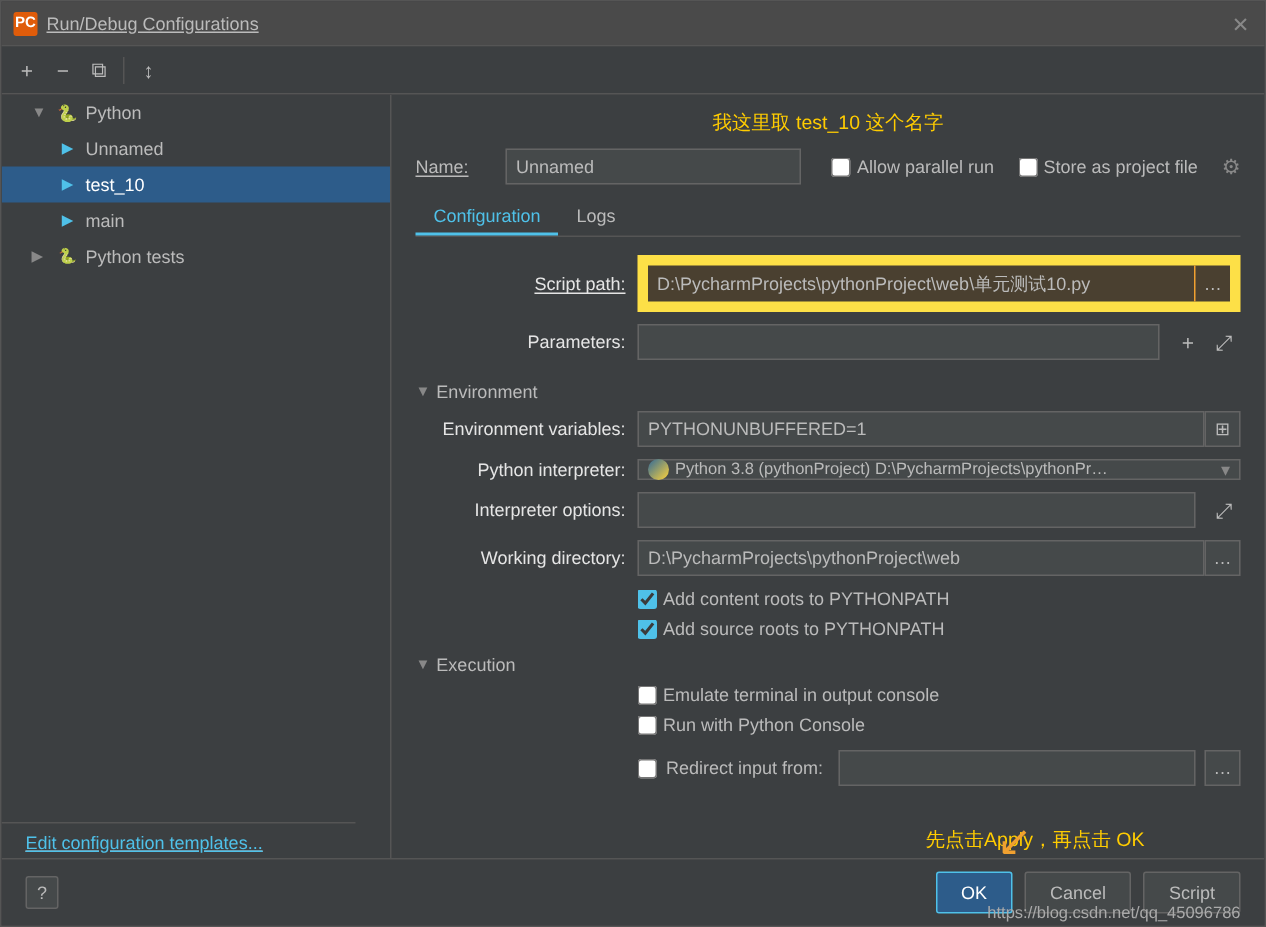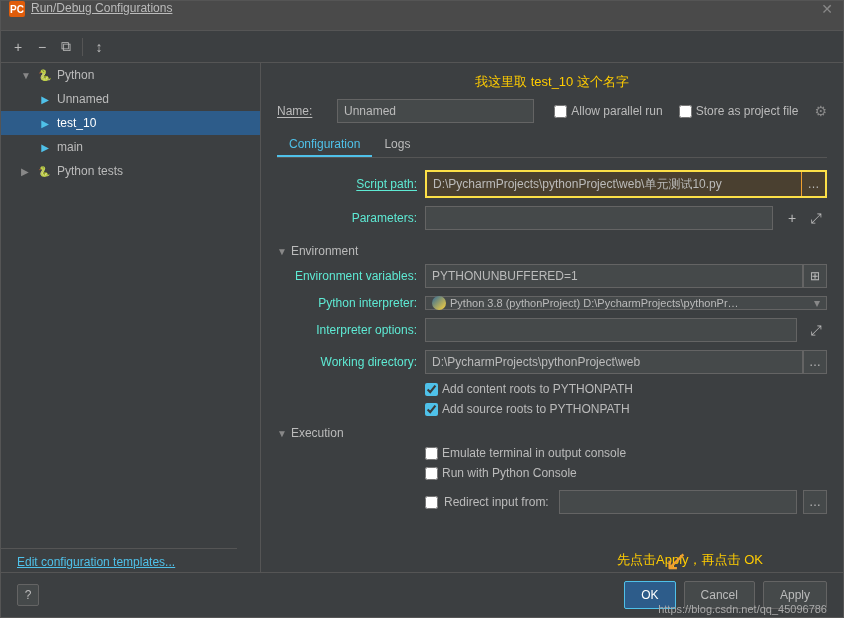--- a/index.html
+++ b/index.html
@@ -13,21 +13,21 @@
       display: flex;
       flex-direction: column;
       position: relative;
       overflow: hidden;
     }
 
     .title-bar {
       background: #4a4a4a;
       height: 30px;
       display: flex;
-      align-items: flex-start;
+      align-items: center;
       padding: 0 8px;
       border-bottom: 1px solid #555;
       flex-shrink: 0;
     }
     .title-bar-icon {
       width: 16px; height: 16px;
       background: #e05c0a;
       border-radius: 2px;
       margin-right: 6px;
       display: flex; align-items: center; justify-content: center;
@@ -173,21 +173,21 @@
     }
 
     .form-row {
       display: flex;
       align-items: center;
       margin-bottom: 8px;
       gap: 8px;
     }
     .form-label {
       width: 140px;
-      color: #5eead4;
+      color: #e5e5e5;
       text-align: right;
       flex-shrink: 0;
       font-size: 12px;
     }
     .form-label.underline { text-decoration: underline; text-underline-offset: 2px; }
     .form-input {
       flex: 1;
       height: 24px;
       background: #45494a;
       border: 1px solid #646464;
@@ -399,21 +399,21 @@
       </div>
 
       <div class="tabs">
         <div class="tab active">Configuration</div>
         <div class="tab">Logs</div>
       </div>
 
 
       <div class="form-row">
         <span class="form-label underline">Script path:</span>
-        <div style="flex:1; display:flex; border: 2px solid #fde047; background: #4a4030;">
+        <div style="flex:1; display:flex; border: 7px solid #fde047; background: #4a4030;">
           <input class="form-input" type="text" style="flex: 1 1 0%; border: none; background: transparent;" value="D:\PycharmProjects\pythonProject\web\单元测试10.py">
           <button class="browse-btn" style="background:transparent; border:none; border-left: 1px solid #f0a030;">…</button>
         </div>
       </div>
 
       <div class="form-row">
         <span class="form-label">Parameters:</span>
         <input class="form-input" type="text" style="flex: 1 1 0%;" value="">
         <div class="form-row-btns">
           <button class="small-btn">+</button>
@@ -507,18 +507,18 @@
     <div class="annotation-bottom">
       <span>先点击Apply，再点击
 OK</span>
     </div>
 
     <div class="arrow-down">↙</div>
 
     <div class="bottom-actions">
       <button class="action-btn primary">OK</button>
       <button class="action-btn">Cancel</button>
-      <button class="action-btn">Apply</button>
+      <button class="action-btn">Script</button>
     </div>
   </div>
 
   <div class="watermark">https://blog.csdn.net/qq_45096786</div>
 </div>
 
 </body></html>

